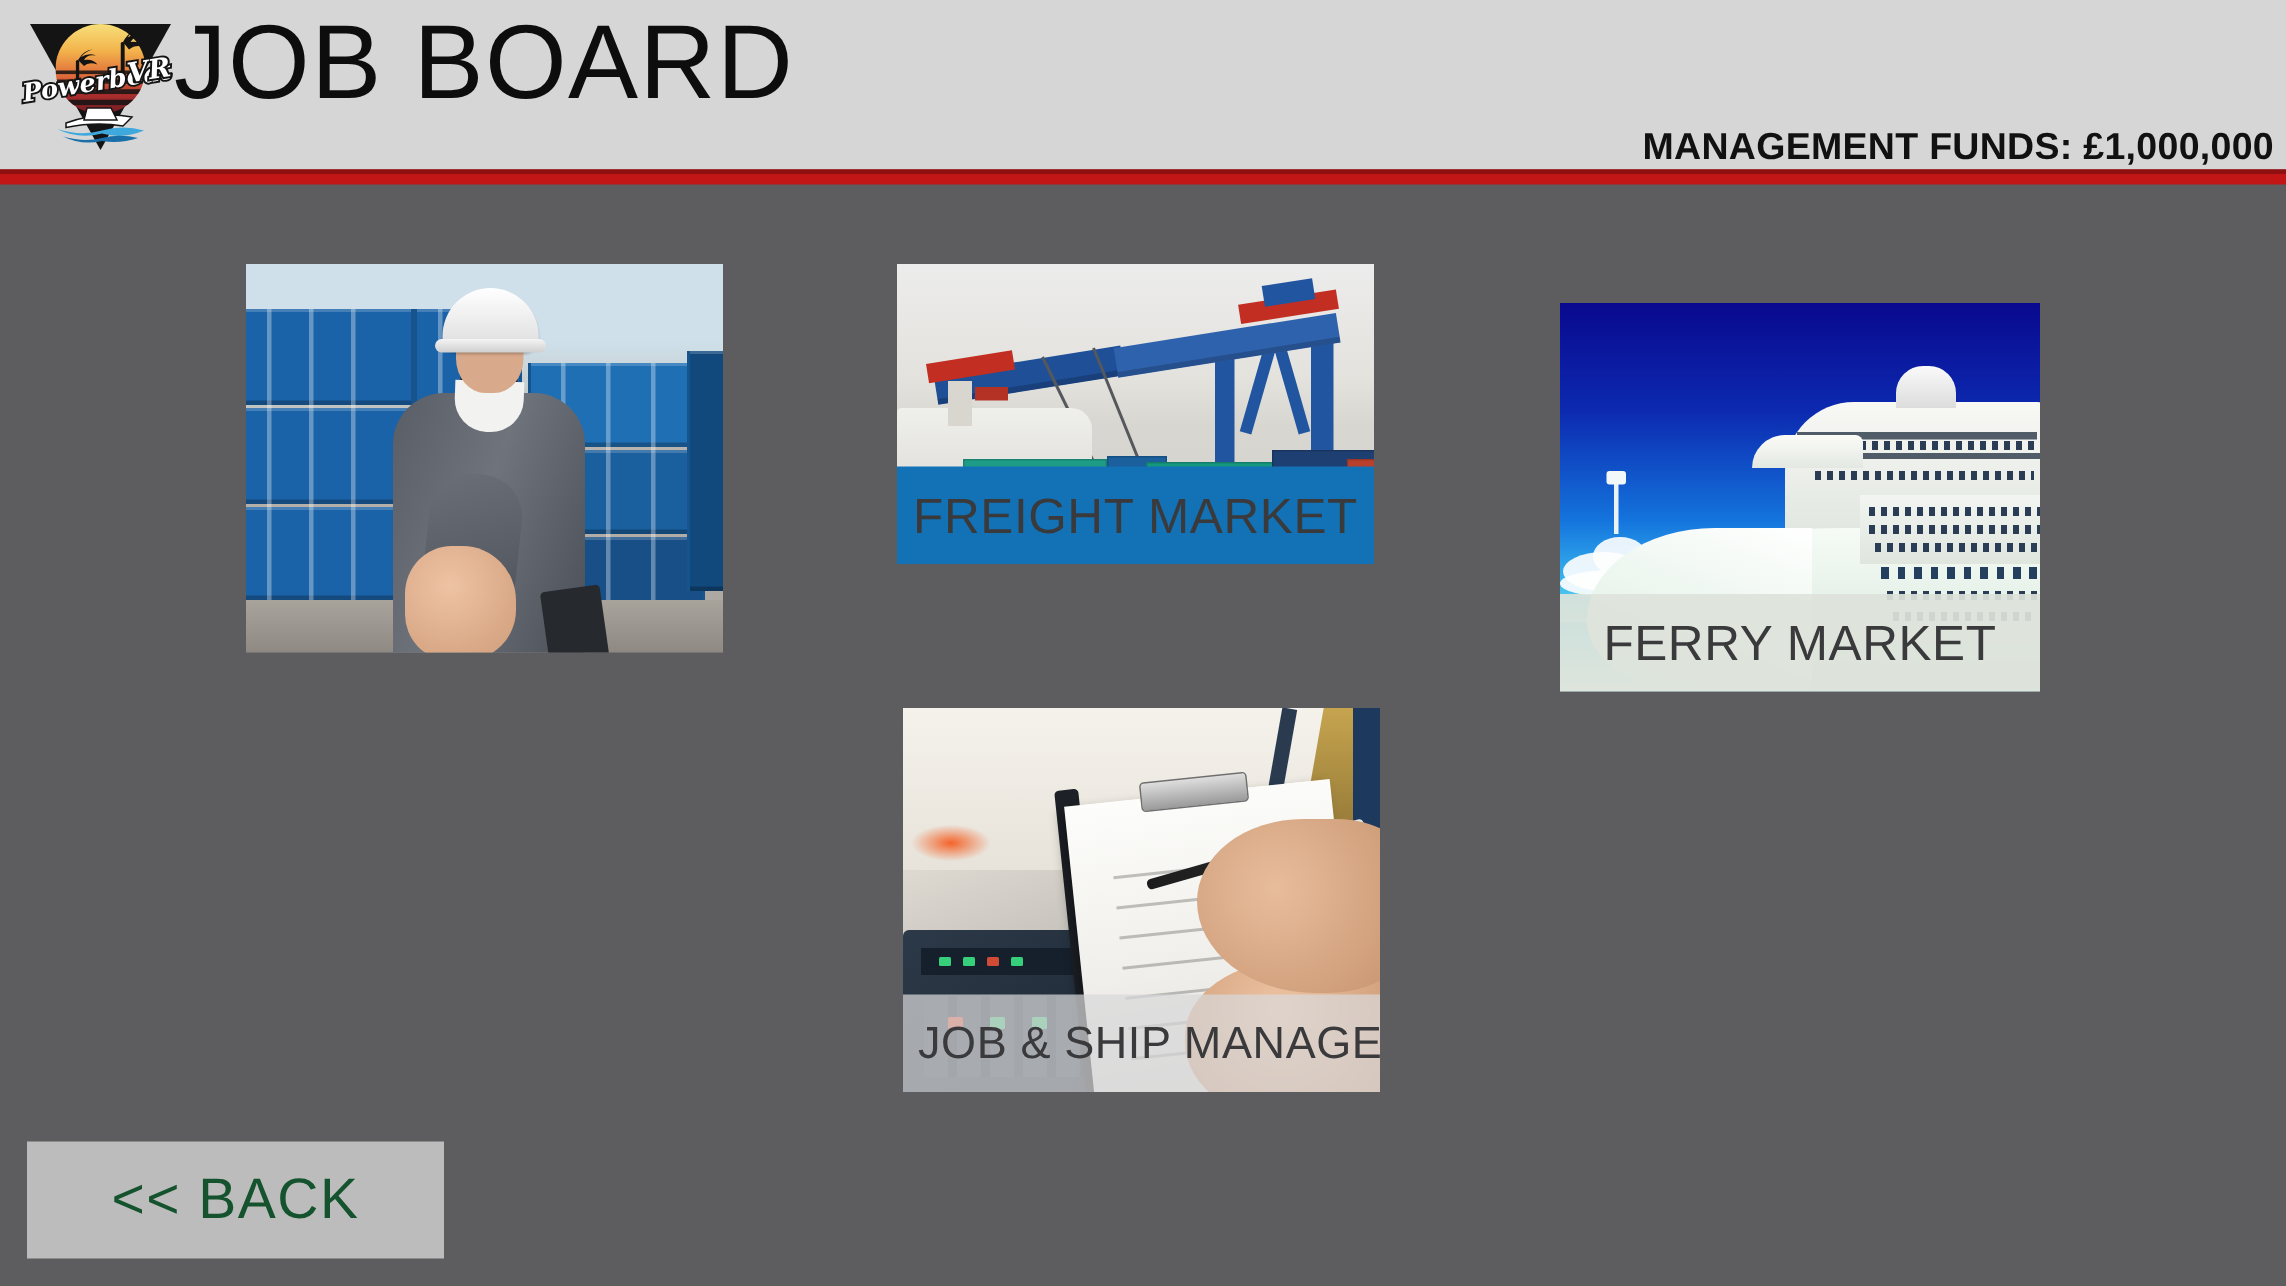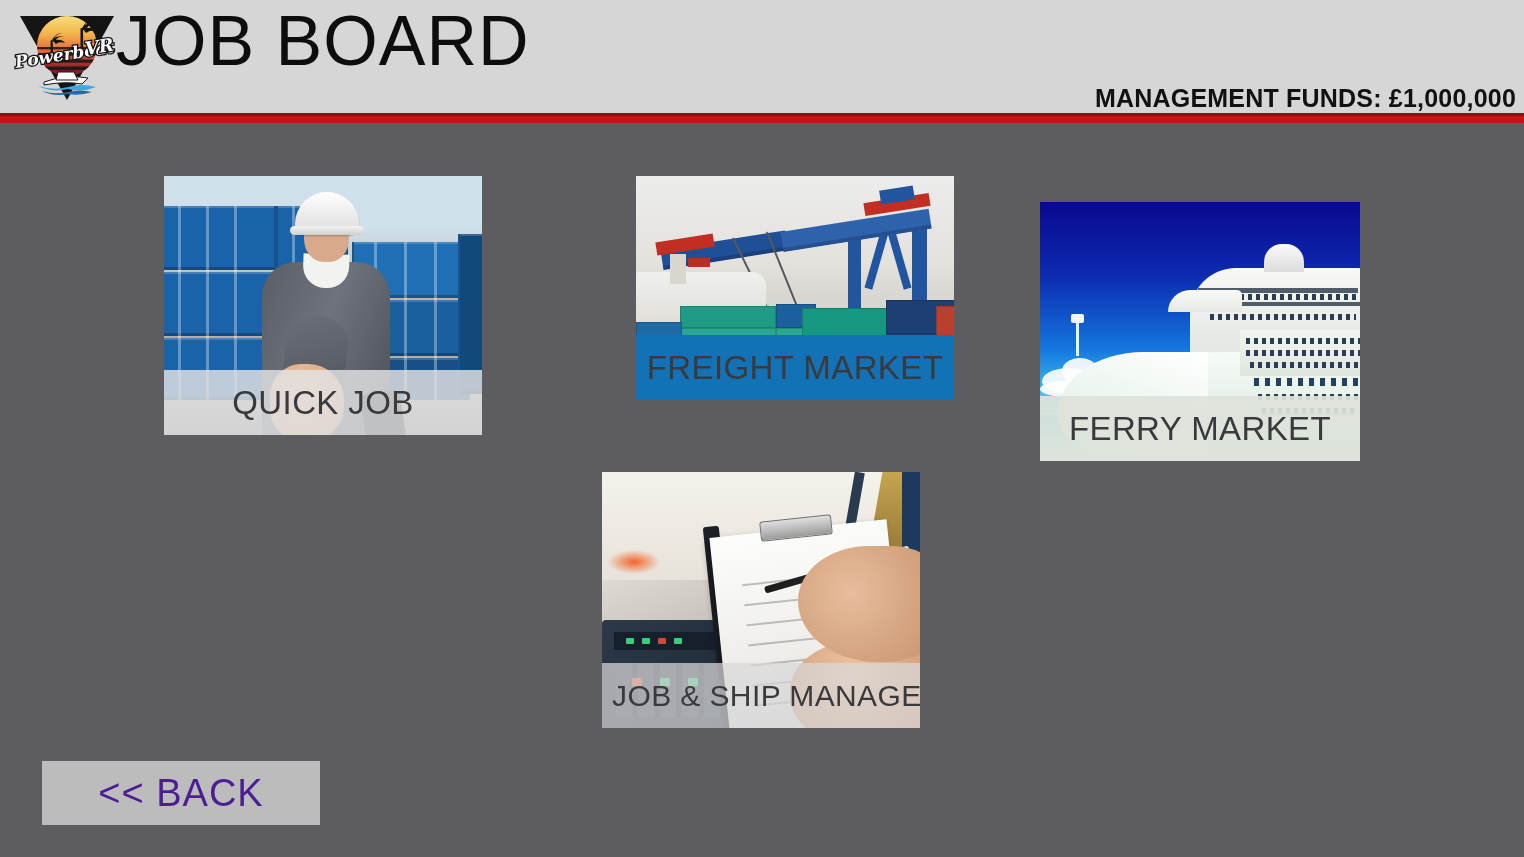--- a/index.html
+++ b/index.html
@@ -87,31 +87,30 @@
   }
   .card-label.pale   { background: rgba(227,227,228,0.82); }
   .card-label.sage   { background: rgba(221,227,218,0.92); }
   .card-label.blue   { background: #1272b5; }
   .card-label.smoke  { background: rgba(216,216,218,0.72); justify-content: flex-start; padding-left: 10px; font-size: 30px; }
 
   
   .back-button {
     position: absolute;
     left: 18px; top: 761px;
-    width: 278px; height: 64px;
+    width: 278px; height: 78px;
     background: #bcbcbc;
     display: flex;
     align-items: center;
     justify-content: center;
     font-size: 38px;
     font-weight: 300;
-    color: #4c1d95;
+    color: #14532d;
     letter-spacing: 1px;
     cursor: pointer;
-    margin-left: 24px;
   }
 
   
   .art-quickjob { background: linear-gradient(#cfe0ea 0%, #cfe0ea 20%, #b9b5ae 46%, #a9a49d 100%); }
   .qj-container {
     position: absolute; background: #1b63a8;
     border-left: 2px solid #17538c; border-right: 2px solid #17538c;
     box-shadow: inset 0 2px 0 rgba(255,255,255,.18), inset 0 -3px 0 rgba(0,0,0,.25);
   }
   .qj-rib { position: absolute; top: 0; bottom: 0; width: 3px; background: rgba(255,255,255,.33); }
@@ -343,24 +342,23 @@
     <div class="qj-body"></div>
     <div class="qj-neck"></div>
     <div class="qj-collar"></div>
     <div class="qj-head"></div>
     <div class="qj-helmet"></div>
     <div class="qj-helmet-brim"></div>
     <div class="qj-tablet"></div>
     <div class="qj-arm"></div>
     <div class="qj-hand"></div>
   </div>
-  <div class="card-label pale">QUICK JOB</div>
 </div>
 
-<div class="card" id="card-freight-market" style="left: 636px; top: 176px; width: 318px; height: 224px;">
+<div class="card" id="card-freight-market" style="left: 598px; top: 176px; width: 318px; height: 200px;">
   <div class="card-art art-freight">
 
     <div class="fr-crane-leg" style="left:212px; top:56px; width:13px; height:150px;"></div>
     <div class="fr-crane-leg" style="left:276px; top:40px; width:15px; height:166px;"></div>
     <div class="fr-crane-leg" style="left:238px; top:44px; width:8px; height:70px; transform:rotate(16deg);"></div>
     <div class="fr-crane-leg" style="left:258px; top:44px; width:8px; height:70px; transform:rotate(-16deg);"></div>
     <div class="fr-boom" style="left:26px; top:74px; width:126px; transform: rotate(-9deg); background:#1f4f96;"></div>
     <div class="fr-boom" style="left:146px; top:56px; width:150px; transform: rotate(-9deg);"></div>
     <div style="position:absolute; left:20px; top:62px; width:58px; height:13px; background:#c22f22; transform:rotate(-9deg);"></div>
     <div style="position:absolute; left:228px; top:22px; width:66px; height:13px; background:#c22f22; transform:rotate(-9deg);"></div>

